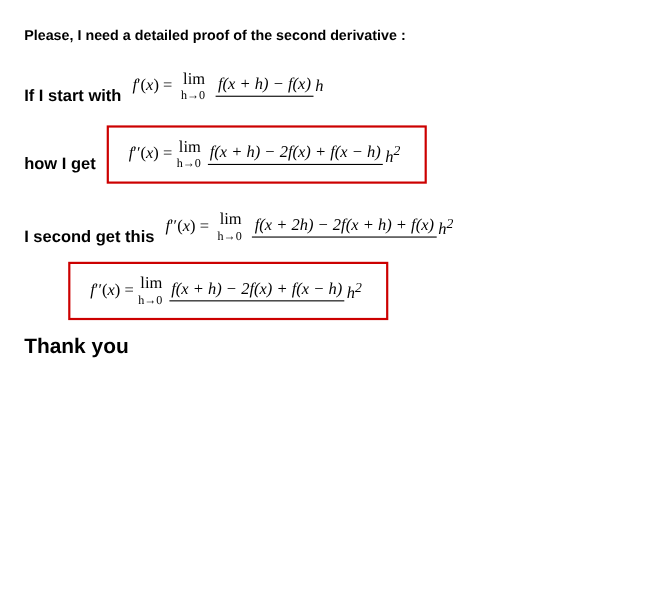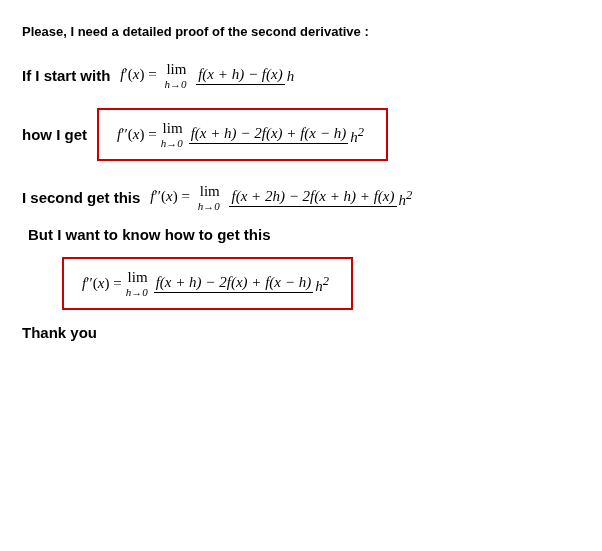--- a/index.html
+++ b/index.html
@@ -25,20 +25,21 @@
       align-items: center;
       margin-bottom: 18px;
       flex-wrap: nowrap;
     }
 
     .label {
       font-weight: bold;
       font-size: 15px;
       white-space: nowrap;
       margin-right: 10px;
+      margin-top: 18px;
     }
 
     .boxed {
       border: 2px solid #cc0000;
       padding: 10px 18px;
       display: inline-flex;
       align-items: center;
     }
 
     .math-block {
@@ -71,40 +72,39 @@
       flex-direction: column;
       align-items: flex-end;
       margin: 0 4px;
       vertical-align: middle;
     }
     .lim-block .lim-top {
       font-size: 15px;
     }
     .lim-block .lim-sub {
       font-size: 11px;
-      font-style: italic;
     }
 
     .math-inline {
       font-style: italic;
       font-family: "Times New Roman", Times, serif;
     }
 
     .section-gap { margin-bottom: 10px; }
 
     .note-label {
       font-weight: bold;
       font-size: 15px;
       margin-bottom: 14px;
       padding-left: 6px;
     }
 
     .thank-you {
       font-weight: bold;
-      font-size: 15px;
+      font-size: 19px;
       margin-top: 14px;
     }
   </style>
 </head>
 <body>
 
 <div class="title-line">Please, I need a detailed proof of the second derivative :</div>
 
 <div class="row">
   <span class="label">If I start with</span>
@@ -145,21 +145,20 @@
       <span class="lim-sub">h→0</span>
     </span>
     <span class="frac">
       <span class="num"><span class="math-inline">f</span>(<span class="math-inline">x</span> + 2<span class="math-inline">h</span>) − 2<span class="math-inline">f</span>(<span class="math-inline">x</span> + <span class="math-inline">h</span>) + <span class="math-inline">f</span>(<span class="math-inline">x</span>)</span>
       <span class="den"><span class="math-inline">h</span><sup>2</sup></span>
     </span>
   </span>
 </div>
 
 <div style="margin-top:14px; margin-bottom:12px;">
-  <div class="note-label">But I want to know how to get this</div>
   <div style="padding-left: 40px;">
     <span class="boxed math-block">
       <span class="math-inline">f</span>′′(<span class="math-inline">x</span>) =
       <span class="lim-block">
         <span class="lim-top">lim</span>
         <span class="lim-sub">h→0</span>
       </span>
       <span class="frac">
         <span class="num"><span class="math-inline">f</span>(<span class="math-inline">x</span> + <span class="math-inline">h</span>) − 2<span class="math-inline">f</span>(<span class="math-inline">x</span>) + <span class="math-inline">f</span>(<span class="math-inline">x</span> − <span class="math-inline">h</span>)</span>
         <span class="den"><span class="math-inline">h</span><sup>2</sup></span>

